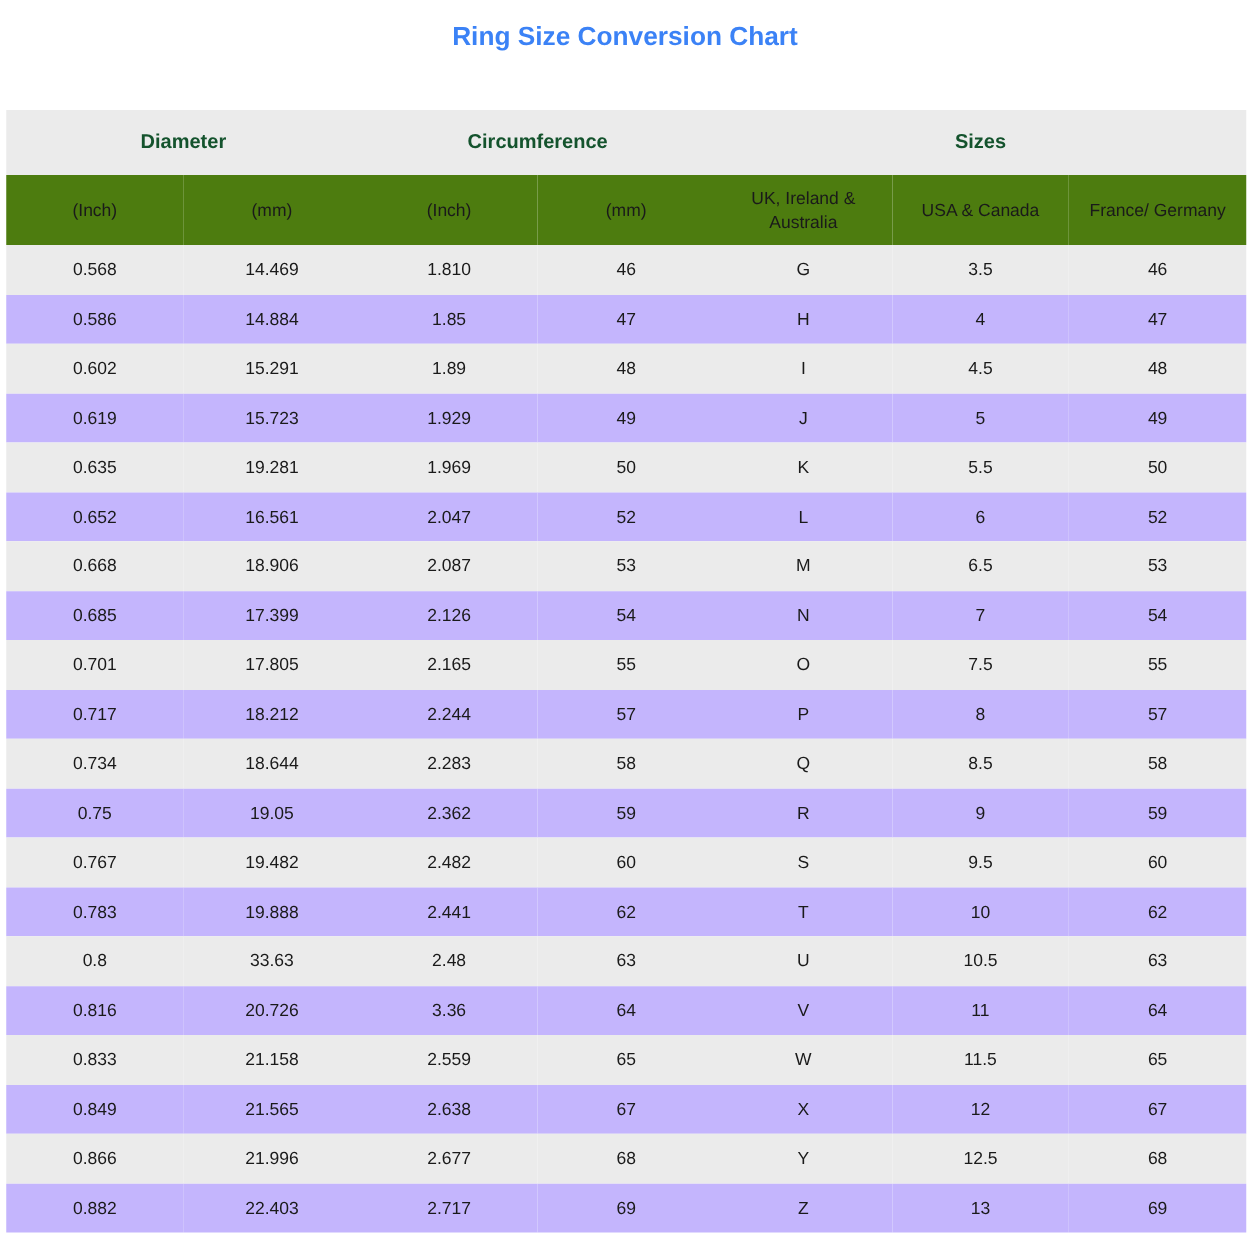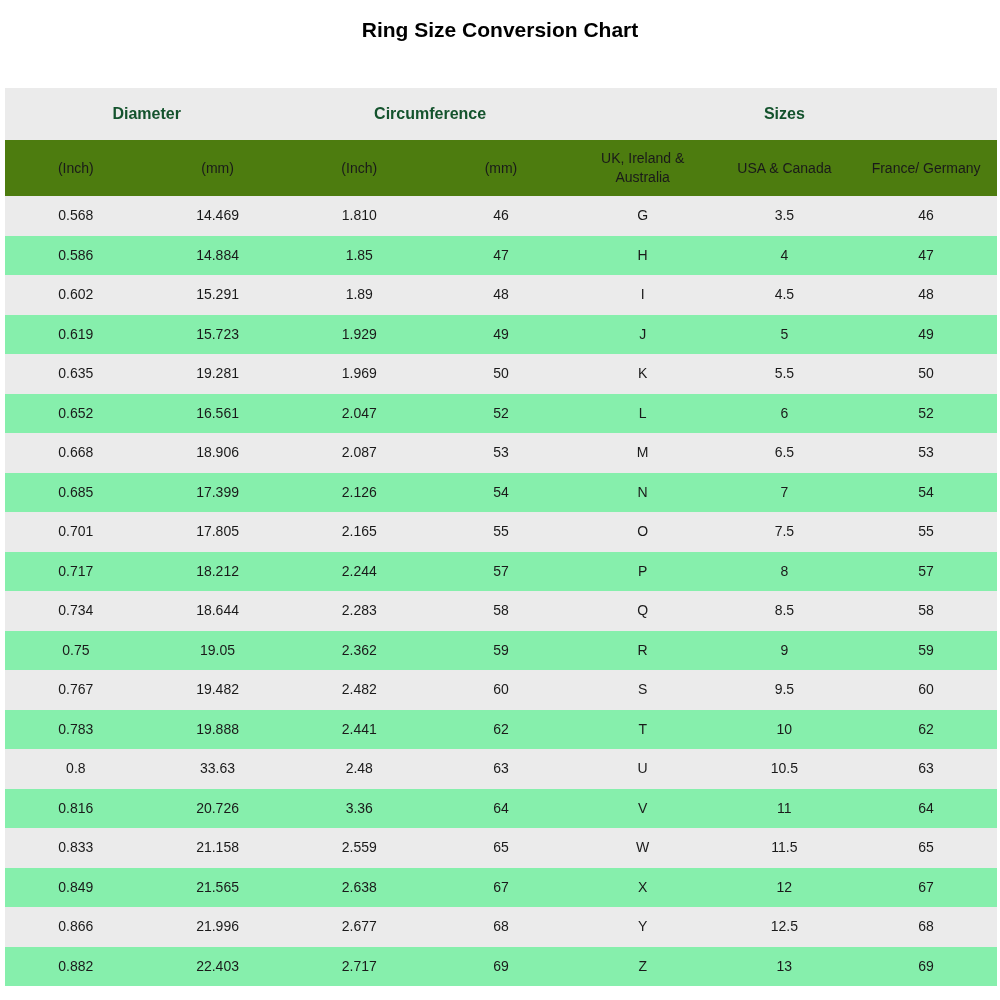--- a/index.html
+++ b/index.html
@@ -17,21 +17,21 @@
     height: 1000px;
     overflow: hidden;
   }
   .title {
     margin: 0;
     padding-top: 19px;
     text-align: center;
     font-size: 21px;
     line-height: 22px;
     font-weight: bold;
-    color: #000000;
+    color: #3b82f6;
   }
   table.ring-table {
     border-collapse: collapse;
     table-layout: fixed;
     width: 992px;
     margin: 47px 3px 0 5px;
   }
   table.ring-table th,
   table.ring-table td {
     padding: 0 4px;
@@ -49,21 +49,21 @@
     font-size: 16px;
     font-weight: bold;
     color: #14532d;
   }
   thead tr.sub-row {
     height: 56px;
     background: #4d7c0f;
   }
   tbody tr {
     height: 39.5px;
-    background: #86efac;
+    background: #c4b5fd;
   }
   tbody tr:nth-child(odd) {
     background: #ebebeb;
   }
 </style>
 </head>
 <body>
 
 <div class="page">
 

